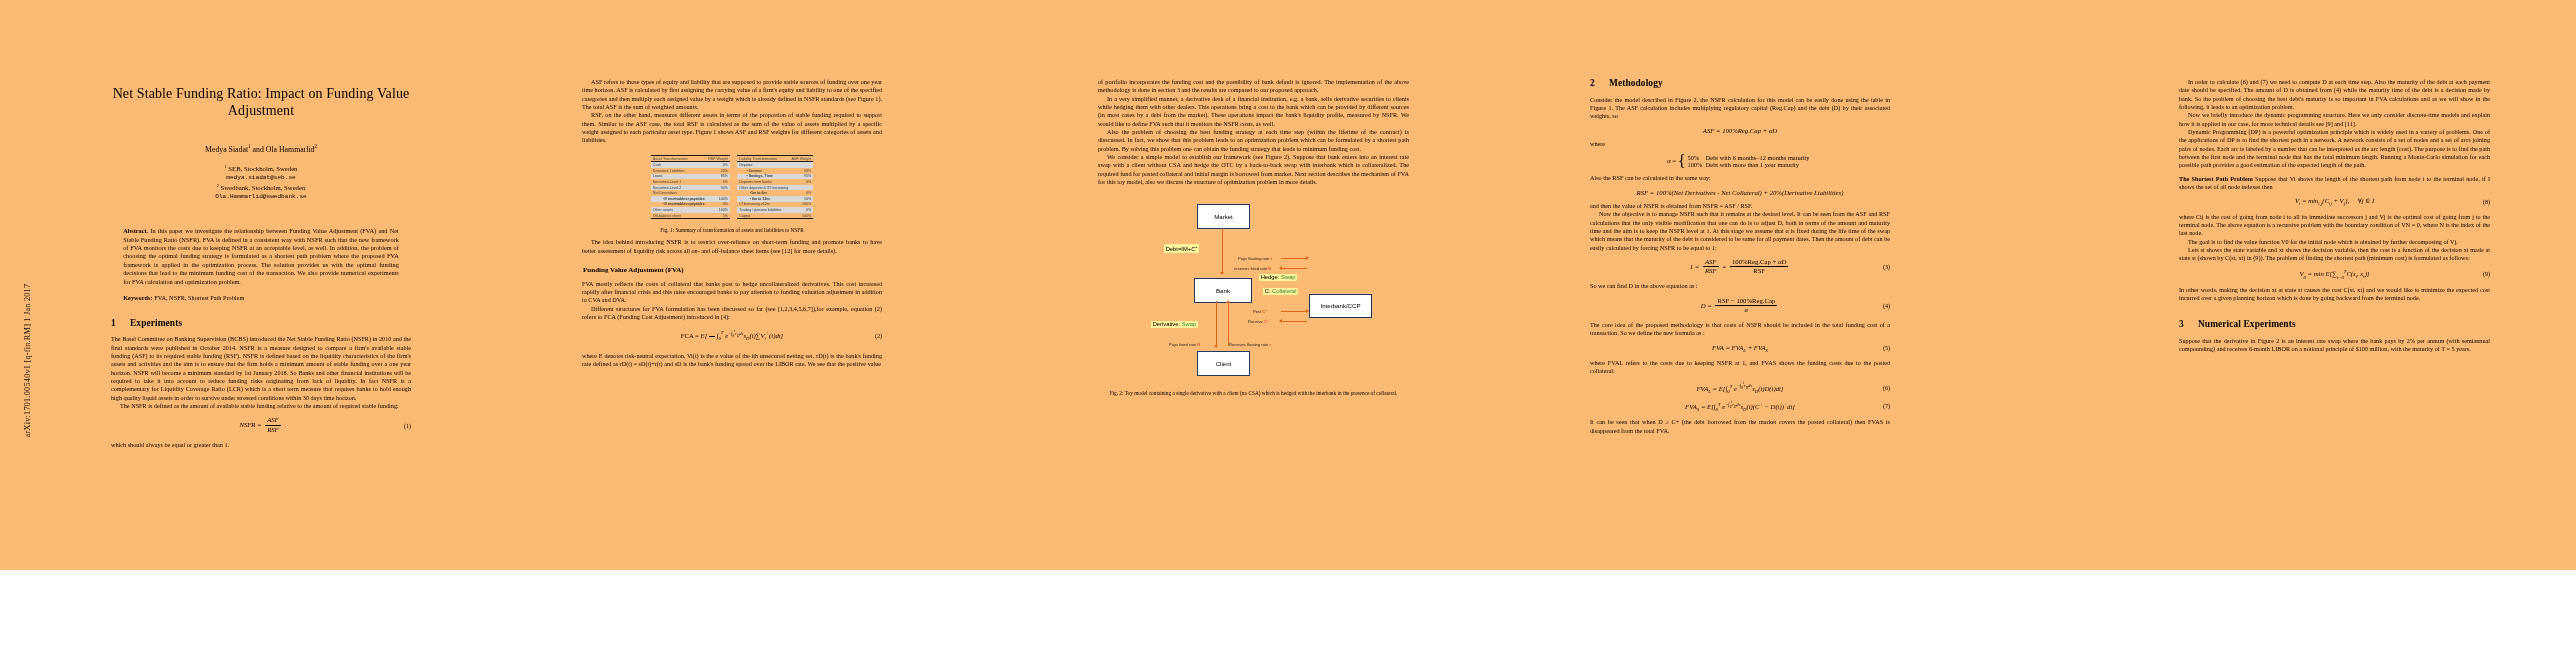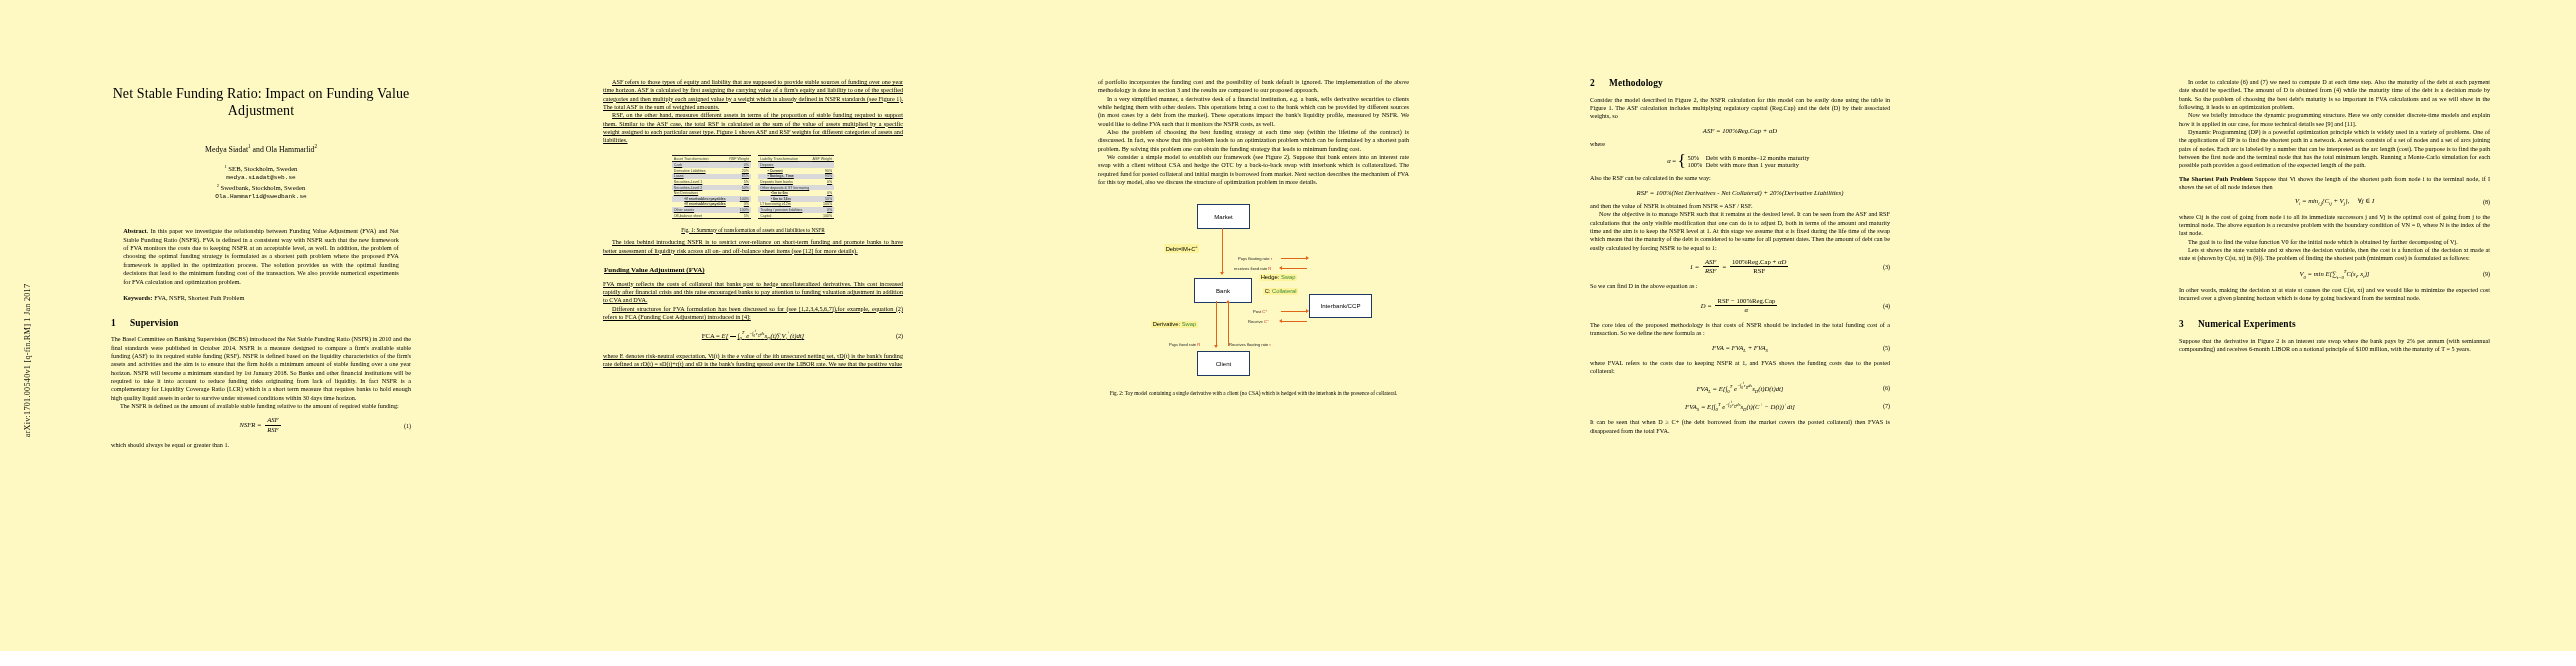--- a/index.html
+++ b/index.html
@@ -2,33 +2,33 @@
 <html style="font-size:9px"><head>
 <meta charset="utf-8">
 <title>Net Stable Funding Ratio: Impact on Funding Value Adjustment</title>
 <style>
   html,body{margin:0;padding:0;background:#ffffff;}
   body{
     width:2576px;height:667px;overflow:hidden;
     font-family:"Liberation Serif","DejaVu Serif",serif;
     color:#000;
   }
-  .page{position:relative;width:2576px;height:651px;background:#fef9c3;}
+  .page{position:relative;width:2576px;height:570px;background:#fdba74;}
 
   
   .arxiv-stamp{
     position:absolute;left:-73px;top:356px;width:200px;
     transform:rotate(-90deg);transform-origin:center center;
     font-family:"Liberation Serif",serif;font-size:8.3px;
     letter-spacing:0.2px;color:#111;white-space:nowrap;text-align:center;
   }
 
   
   .col{position:absolute;top:78px;width:300px;height:561px;overflow:hidden;}
-  .c1{left:111px;} .c2{left:603px;text-decoration:underline;} .c3{left:1098px;} .c4{left:1590px;} .c5{left:2151px;margin-left:28px;}
+  .c1{left:111px;} .c2{left:582px;} .c3{left:1098px;} .c4{left:1590px;} .c5{left:2151px;margin-left:28px;}
   .c3{width:311px;} .c5{width:311px;}
 
   
   .title{
     font-size:14px;line-height:1.22;text-align:center;font-weight:400;
     margin:6.7px 0 0 0;letter-spacing:0.1px;
   }
   .authors{font-size:7.8px;text-align:center;margin-top:24.5px;}
   .affil{font-size:6.7px;text-align:center;line-height:1.45;margin-top:10px;}
   .mono{font-family:"Liberation Mono","DejaVu Sans Mono",monospace;font-size:6.1px;}
@@ -152,21 +152,21 @@
       <b>Abstract.</b>
       <span>In this paper we investigate the relationship between Funding Value Adjustment (FVA) and Net Stable Funding Ratio (NSFR). FVA is defined in a consistent way with NSFR such that the new framework of FVA monitors the costs due to keeping NSFR at an acceptable level, as well. In addition, the problem of choosing the optimal funding strategy is formulated as a shortest path problem where the proposed FVA framework is applied in the optimization process. The solution provides us with the optimal funding decisions that lead to the minimum funding cost of the transaction. We also provide numerical experiments for FVA calculation and optimization problem.</span>
     </div>
 
     <div class="keywords">
       <b>Keywords:</b>
       <span>FVA, NSFR, Shortest Path Problem</span>
     </div>
 
     <h2 class="sec">
-      <span class="num">1</span><span>Supervision</span>
+      <span class="num">1</span><span>Experiments</span>
     </h2>
 
     <p class="noind">The Basel Committee on Banking Supervision (BCBS) introduced the Net Stable Funding Ratio (NSFR) in 2010 and the final standards were published in October 2014. NSFR is a measure designed to compare a firm's available stable funding (ASF) to its required stable funding (RSF). NSFR is defined based on the liquidity characteristics of the firm's assets and activities and the aim is to ensure that the firm holds a minimum amount of stable funding over a one year horizon. NSFR will become a minimum standard by 1st January 2018. So Banks and other financial institutions will be required to take it into account to reduce funding risks originating from lack of liquidity. In fact NSFR is a complementary for Liquidity Coverage Ratio (LCR) which is a short term measure that requires banks to hold enough high quality liquid assets in order to survive under stressed conditions within 30 days time horizon.</p>
     <p>The NSFR is defined as the amount of available stable funding relative to the amount of required stable funding:</p>
 
     <div class="eq">
       <i>NSFR</i> =
       <span class="frac"><span class="n"><i>ASF</i></span><span class="d"><i>RSF</i></span></span>
       <span class="tag">(1)</span>
     </div>

